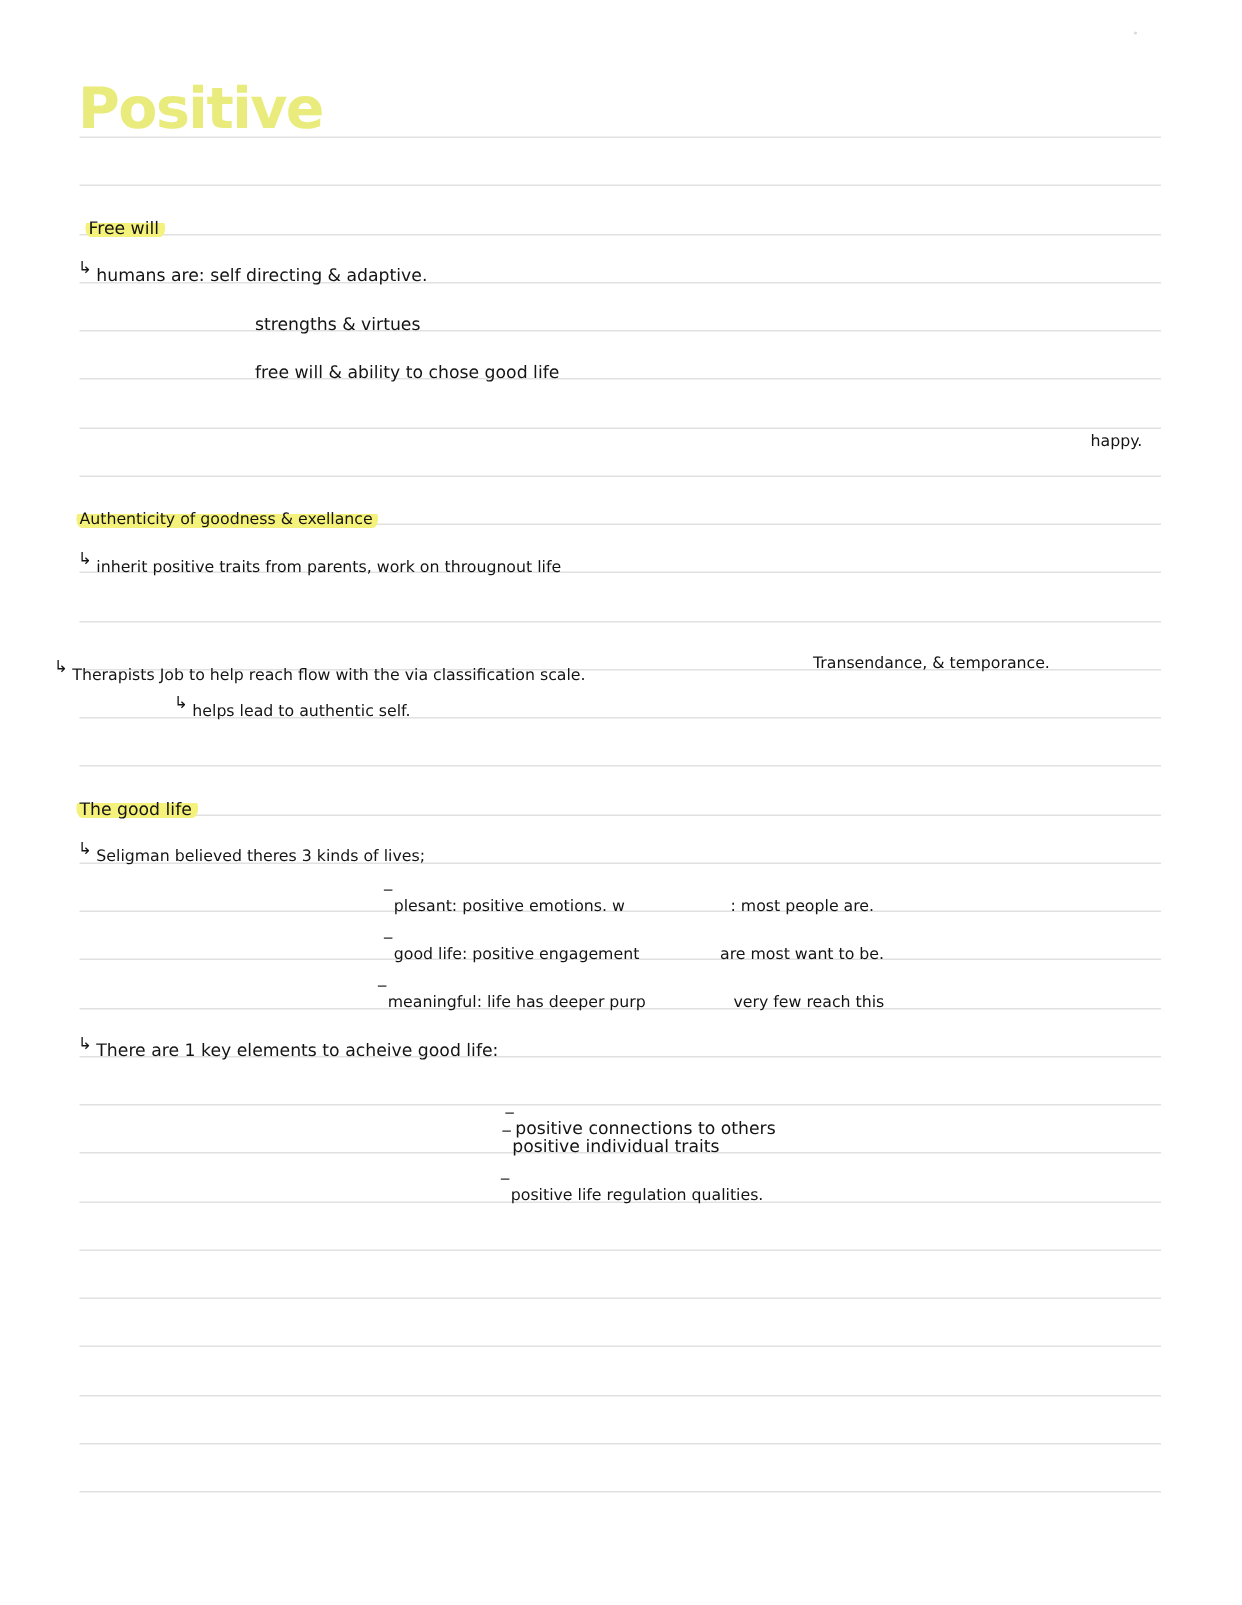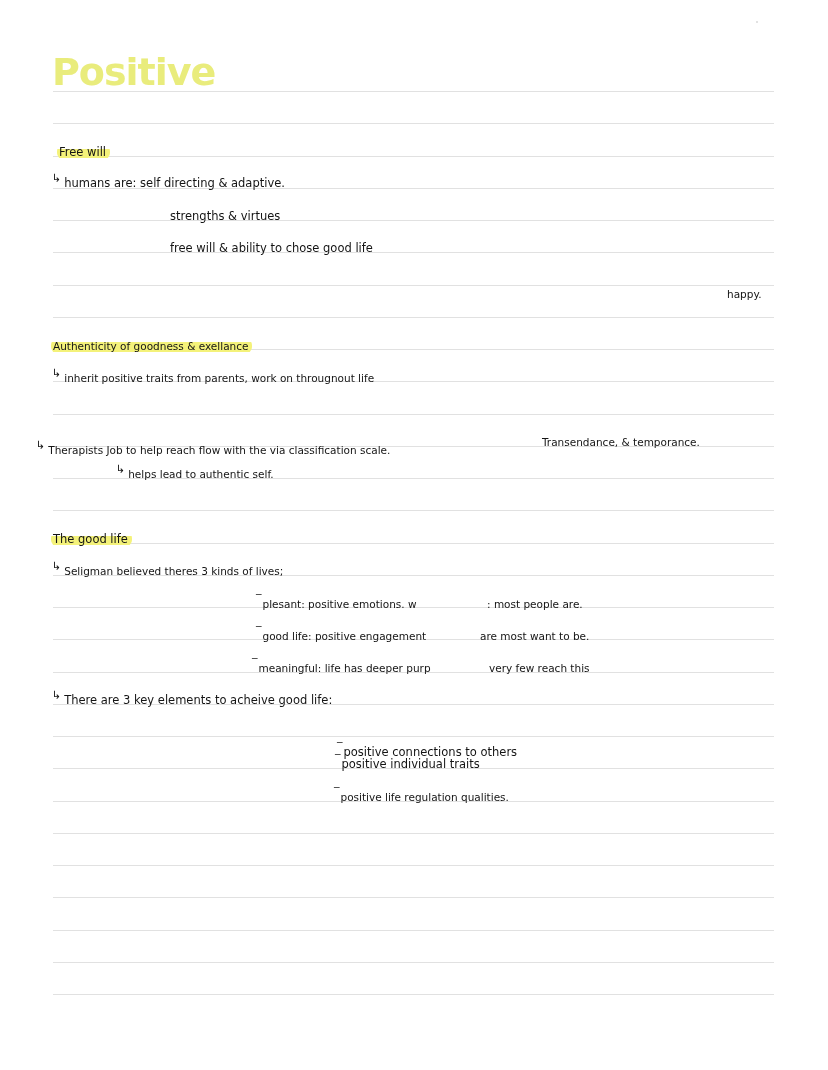--- a/index.html
+++ b/index.html
@@ -168,21 +168,21 @@
   </div>
 
   <div class="line small" style="left:252px; top:661px;">
     <span class="dash">‾</span><span>meaningful: life has deeper purp</span>
   </div>
   <div class="line small" style="left:489px; top:661px;">
     <span>very few reach this</span>
   </div>
 
   <div class="line" style="left:52px; top:693px;">
-    <span class="arrow">↳</span><span>There are 3 key elements to acheive good life:</span>
+    <span class="arrow">↳</span><span>There are 1 key elements to acheive good life:</span>
   </div>
 
   <div class="line" style="left:337px; top:725px;margin-top:20px;">
     <span class="dash">‾</span><span>positive connections to others</span>
   </div>
   <div class="line" style="left:335px; top:757px;">
     <span class="dash">‾</span><span>positive individual traits</span>
   </div>
   <div class="line small" style="left:334px; top:790px;">
     <span class="dash">‾</span><span>positive life regulation qualities.</span>

